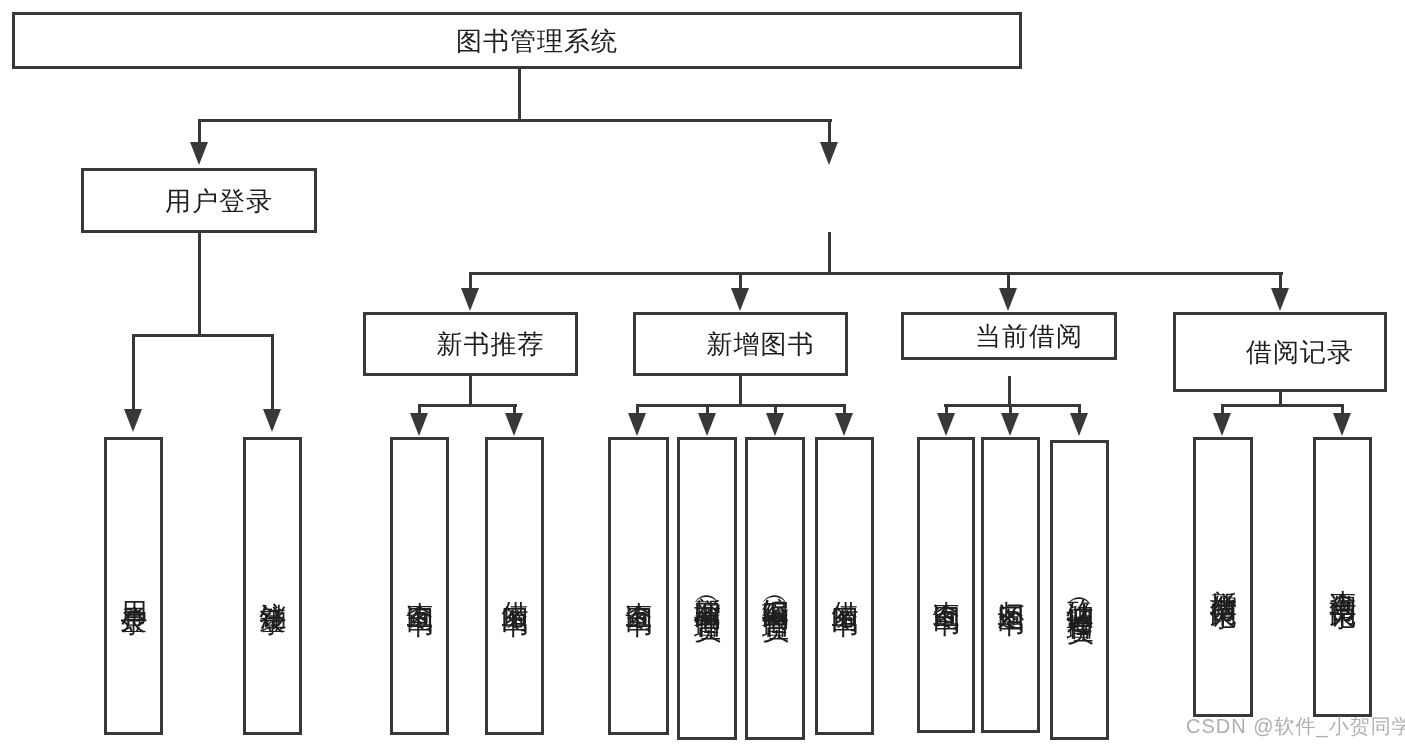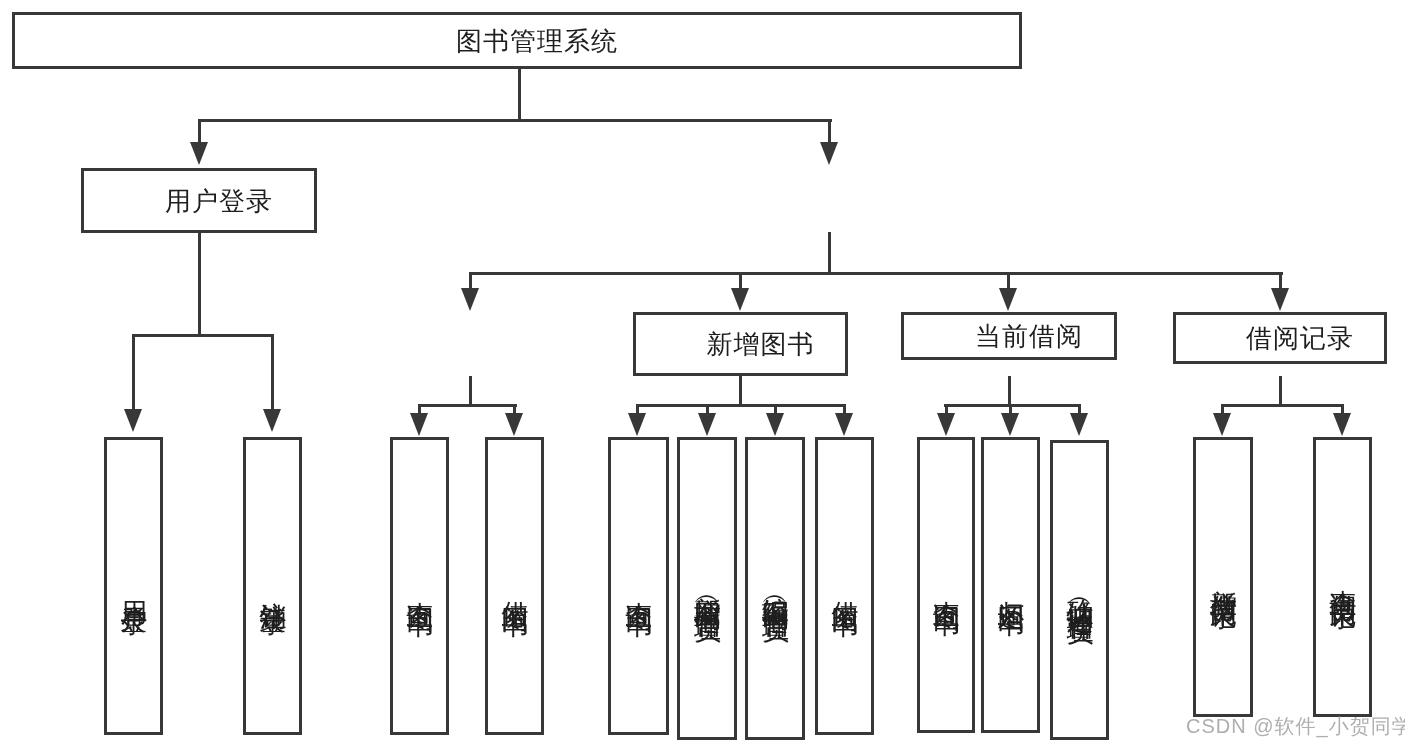--- a/index.html
+++ b/index.html
@@ -131,27 +131,30 @@
   <div class="ar" style="left:1333px;top:413px"></div>
 
   <div class="hbox" style="left:12px;top:12px;width:1010px;height:57px">
     <span>图书管理系统</span>
   </div>
 
   <div class="hbox" style="left:81px;top:168px;width:236px;height:65px">
     <span>用户登录</span>
   </div>
 
+  <div class="hbox" style="left:363px;top:312px;width:215px;height:64px">
+    <span>新书推荐</span>
+  </div>
   <div class="hbox" style="left:633px;top:312px;width:215px;height:64px">
     <span>新增图书</span>
   </div>
   <div class="hbox" style="left:901px;top:312px;width:216px;height:48px">
     <span>当前借阅</span>
   </div>
-  <div class="hbox" style="left:1173px;top:312px;width:214px;height:52px">
+  <div class="hbox" style="left:1173px;top:312px;width:214px;height:80px">
     <span>借阅记录</span>
   </div>
 
   <div class="vbox" style="left:104px;top:437px;width:59px;height:298px">
     <span>用户登录</span>
   </div>
   <div class="vbox" style="left:243px;top:437px;width:59px;height:298px">
     <span>注销登录</span>
   </div>
 

